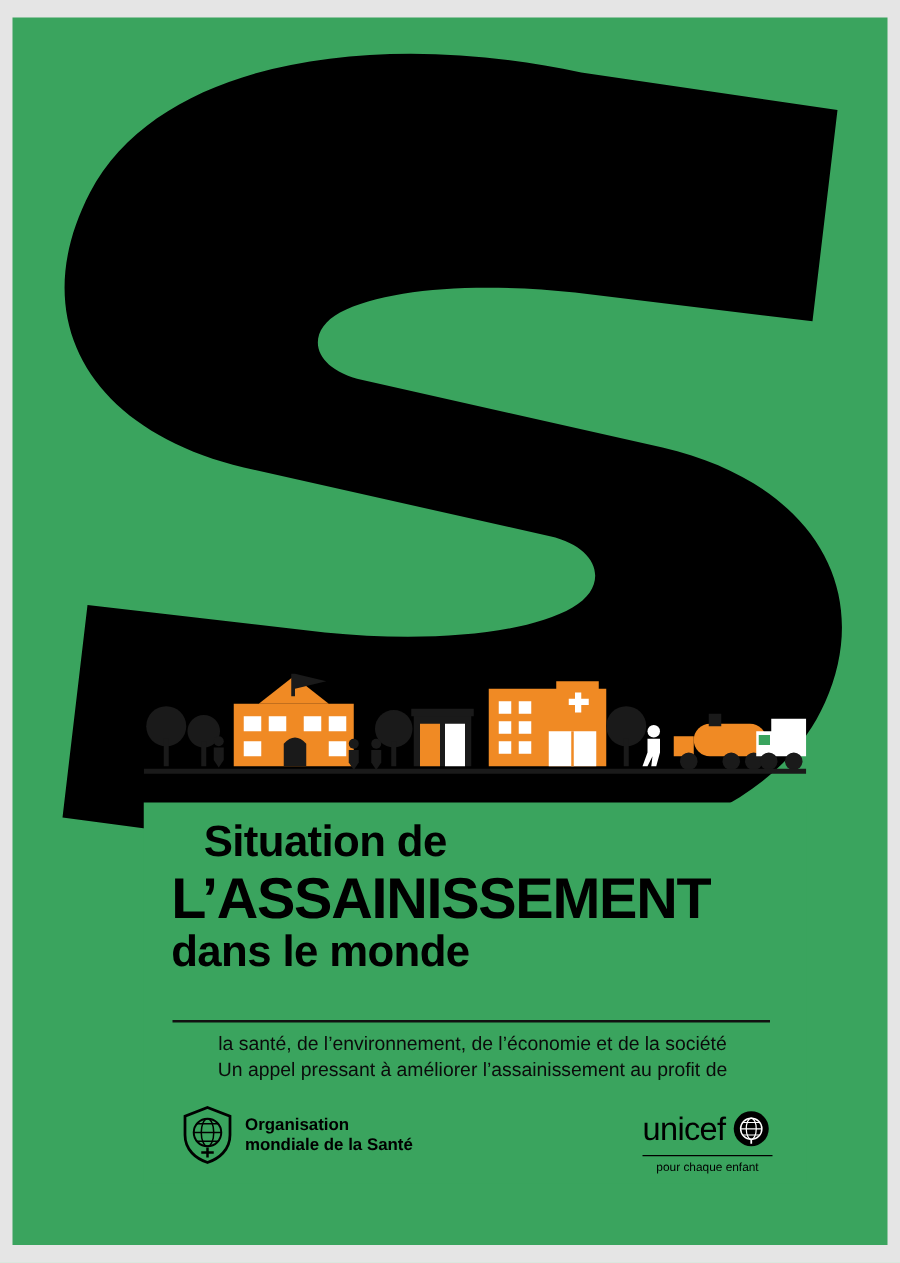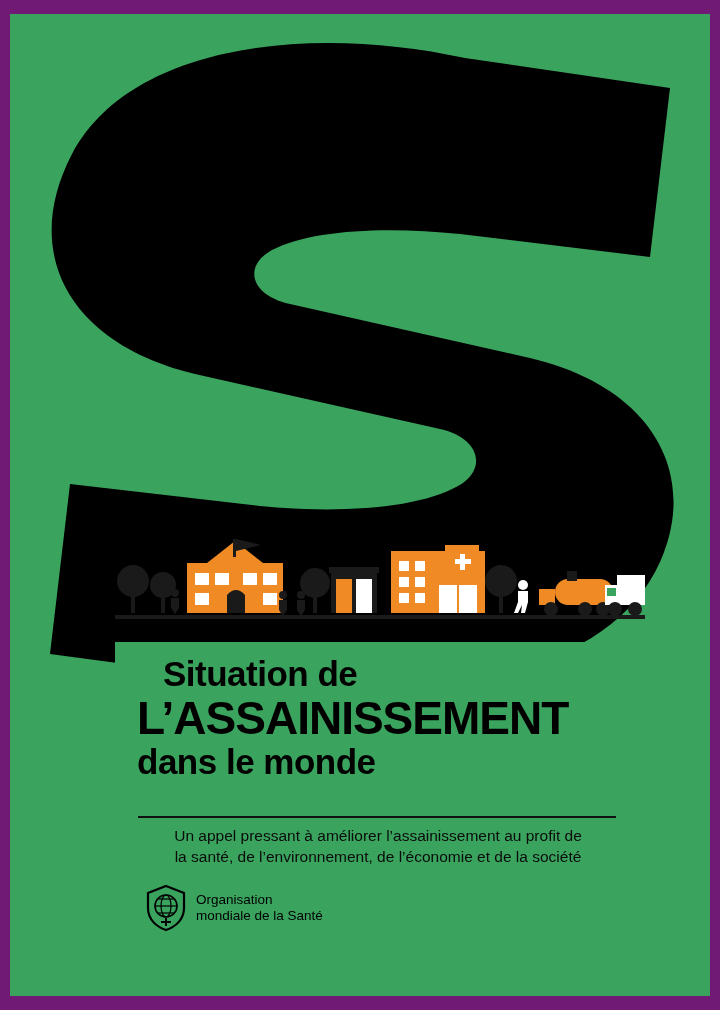--- a/index.html
+++ b/index.html
@@ -11,21 +11,21 @@
     width: 720px;
     height: 1010px;
     overflow: hidden;
     font-family: "Liberation Sans", sans-serif;
   }
 
   .page {
     position: relative;
     width: 720px;
     height: 1010px;
-    background: #701a75;
+    background: #e5e5e5;
   }
 
   
   .cover {
     position: absolute;
     left: 10px;
     top: 14px;
     width: 700px;
     height: 982px;
     background: #3aa45e;
@@ -129,21 +129,21 @@
     position: absolute;
     left: 16px;
     top: 0;
     display: flex;
     align-items: center;
     gap: 8px;
   }
   .who-text {
     color: #000;
     font-size: 13.5px;
-    font-weight: normal;
+    font-weight: bold;
     line-height: 1.22;
     white-space: pre-line;
   }
 
   .unicef-logo {
     position: absolute;
     right: 10px;
     top: 4px;
     text-align: left;
   }
@@ -294,38 +294,53 @@
       <div class="title-block">
         <div class="t-line1">Situation de</div>
         <div class="t-line2">L’ASSAINISSEMENT</div>
         <div class="t-line3">dans le monde</div>
       </div>
     </div>
 
     <div class="rule"></div>
 
     <div class="subtitle">
+      <div>la santé, de l’environnement, de l’économie et de la société</div>
       <div>Un appel pressant à améliorer l’assainissement au profit de</div>
-      <div>la santé, de l’environnement, de l’économie et de la société</div>
     </div>
 
     <div class="logos">
 
       <div class="who-logo">
         <svg width="44" height="48" viewBox="0 0 44 48" aria-hidden="true">
           <path d="M22 2 L40 9 V24 C40 36 31 43 22 46 C13 43 4 36 4 24 V9 Z" fill="none" stroke="#000" stroke-width="2.2"></path>
           <circle cx="22" cy="22" r="11" fill="none" stroke="#000" stroke-width="1.6"></circle>
           <ellipse cx="22" cy="22" rx="5" ry="11" fill="none" stroke="#000" stroke-width="1.2"></ellipse>
           <line x1="11" y1="22" x2="33" y2="22" stroke="#000" stroke-width="1.2"></line>
           <line x1="13" y1="15" x2="31" y2="15" stroke="#000" stroke-width="1.2"></line>
           <line x1="13" y1="29" x2="31" y2="29" stroke="#000" stroke-width="1.2"></line>
           <path d="M22 34 v8" stroke="#000" stroke-width="2"></path>
           <path d="M17 38 h10" stroke="#000" stroke-width="2"></path>
         </svg>
         <div class="who-text">Organisation
 mondiale de la Santé</div>
       </div>
 
+      <div class="unicef-logo">
+        <div class="unicef-word">
+          <span>unicef</span>
+          <svg width="30" height="30" viewBox="0 0 30 30" aria-hidden="true">
+            <circle cx="15" cy="15" r="14" fill="#000"></circle>
+            <circle cx="15" cy="15" r="8.5" fill="none" stroke="#fff" stroke-width="1.2"></circle>
+            <ellipse cx="15" cy="15" rx="4" ry="8.5" fill="none" stroke="#fff" stroke-width="1"></ellipse>
+            <line x1="6.5" y1="15" x2="23.5" y2="15" stroke="#fff" stroke-width="1"></line>
+            <line x1="8.5" y1="10" x2="21.5" y2="10" stroke="#fff" stroke-width="0.9"></line>
+            <line x1="8.5" y1="20" x2="21.5" y2="20" stroke="#fff" stroke-width="0.9"></line>
+            <path d="M15 23 v4" stroke="#fff" stroke-width="1.4"></path>
+          </svg>
+        </div>
+        <div class="unicef-tag">pour chaque enfant</div>
+      </div>
 
     </div>
 
   </div>
 </div>
 
 </body></html>

